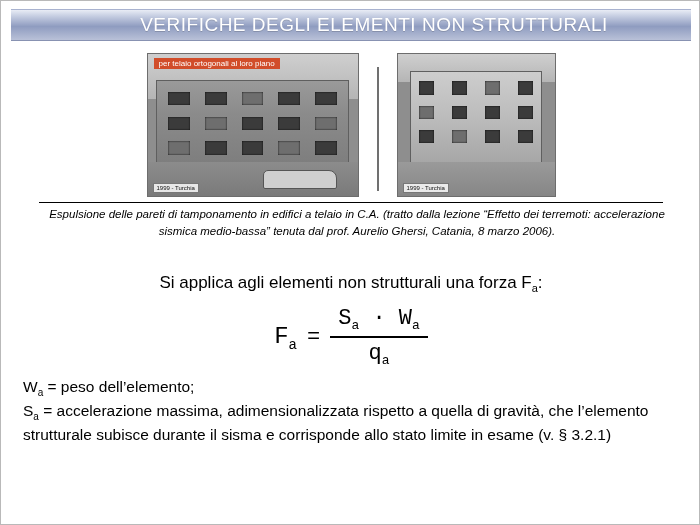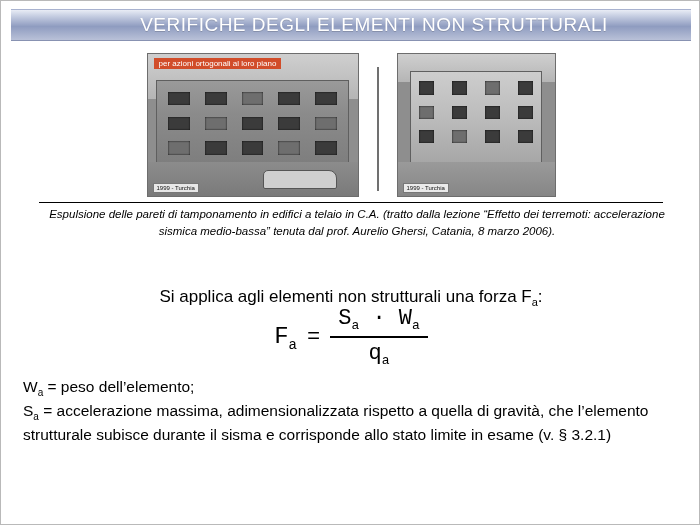--- a/index.html
+++ b/index.html
@@ -147,21 +147,21 @@
     top: 201px;
     width: 624px;
     height: 1px;
     background: #000000;
   }
 
   
   .lead {
     position: absolute;
     left: 0;
-    top: 286px;
+    top: 272px;
     width: 700px;
     text-align: center;
     font-size: 17px;
   }
   .lead sub { font-size: 11px; }
 
   
   .formula {
     position: absolute;
     left: 0;
@@ -242,21 +242,21 @@
         <div class="ph-win-row" style="top:74%;height:16%;">
           <div class="ph-win light"></div>
           <div class="ph-win"></div>
           <div class="ph-win"></div>
           <div class="ph-win light"></div>
           <div class="ph-win"></div>
         </div>
       </div>
       <div class="ph-ground"></div>
       <div class="ph-car"></div>
-      <div class="ph-caption-top">per azioni ortogonali al loro piano</div>
+      <div class="ph-caption-top">per telaio ortogonali al loro piano</div>
       <div class="ph-caption-bottom">1999 - Turchia</div>
     </div>
 
     <div class="divider-col"></div>
 
     <div class="photo photo-right">
       <div class="ph-sky" style="height:20%;"></div>
       <div class="ph-building right">
         <div class="ph-win-row" style="top:10%;height:14%;">
           <div class="ph-win"></div>

